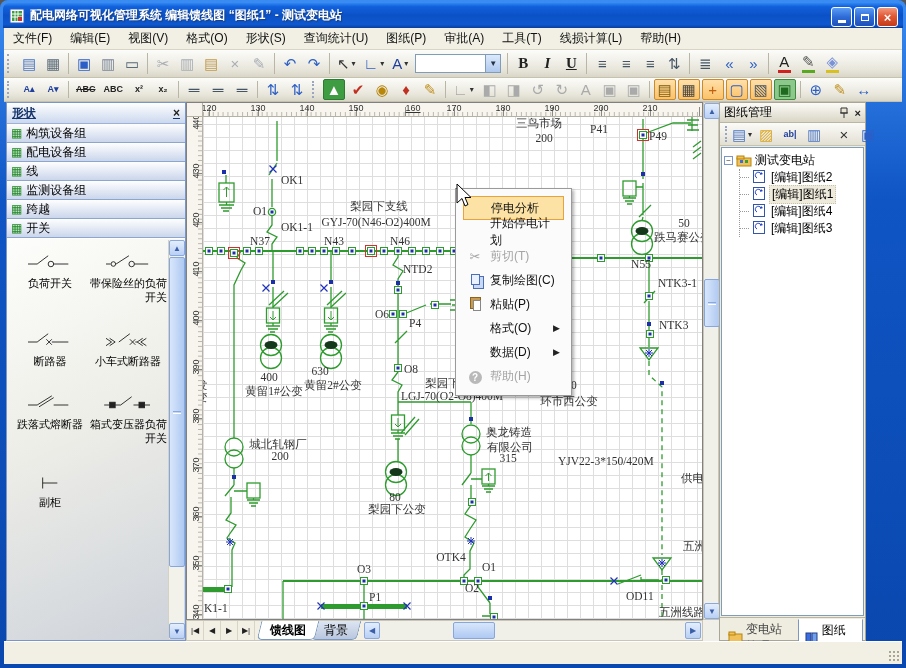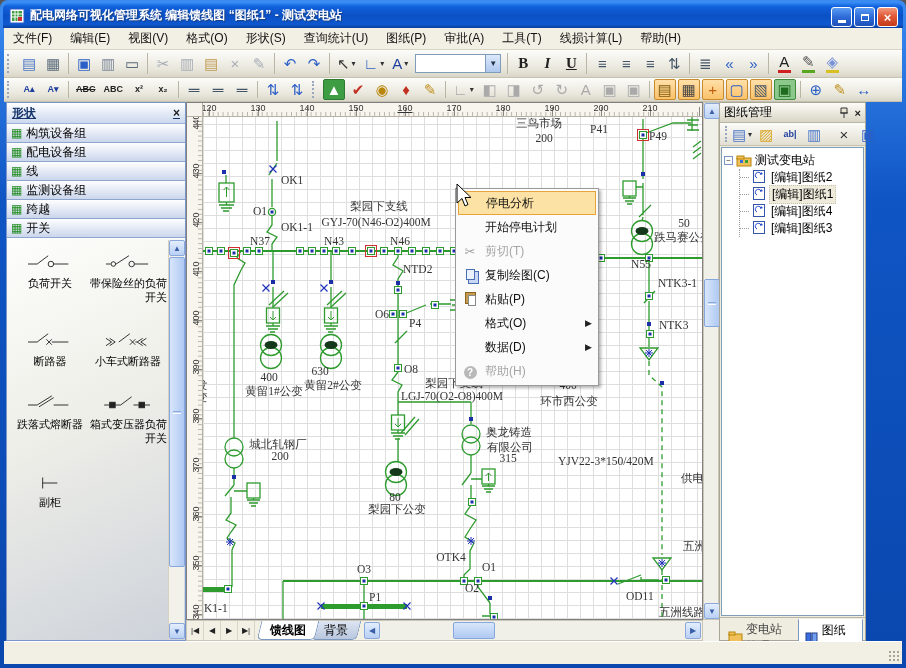--- a/index.html
+++ b/index.html
@@ -107,22 +107,22 @@
   .tkid .lbl{padding:0 2px;}
   .tkid .lbl.sel{background:#EFEBDC;border:1px dotted #C8C2A8;}
   #rp-tabs{height:23px;display:flex;align-items:flex-start;gap:2px;background:#EFEDE0;padding:1px 2px;border-top:1px solid #B9B6A6;}
   .rtab{display:flex;align-items:center;gap:3px;font-size:12px;padding:2px 6px;color:#444;}
   .rtab.active{background:#fff;border:1px solid #7A99C0;border-top:1px solid #fff;border-radius:0 0 3px 3px;color:#000;}
   
   #statusbar{position:absolute;left:4px;top:641px;width:898px;height:23px;background:#F2F0E4;border-top:1px solid #fff;}
   #grip{position:absolute;right:2px;bottom:2px;width:12px;height:12px;
     background-image:radial-gradient(circle at 2px 2px,#A8A595 1.2px,transparent 1.3px);background-size:4px 4px;}
   
-  #ctxmenu{position:absolute;left:455px;top:188px;width:144px;background:#FBFBFB;border:1px solid #9A9A9A;
-    box-shadow:2px 2px 3px rgba(0,0,0,.3);padding:2px;z-index:50;font-size:12px;}
+  #ctxmenu{position:absolute;left:455px;top:188px;width:117px;background:#FBFBFB;border:1px solid #9A9A9A;
+    box-shadow:2px 2px 3px rgba(0,0,0,.3);padding:7px;z-index:50;font-size:12px;}
   .cmi{height:24px;display:flex;align-items:center;gap:5px;padding:0 4px 0 2px;color:#111;position:relative;}
   .cmi .cic{width:20px;text-align:center;font-size:13px;flex:0 0 20px;}
   .cmi.hl{background:#FCE3A5;border:1px solid #E8A33D;}
   .cmi.dis{color:#A5A5A5;}
   .cmi .sub{margin-left:auto;font-size:9px;color:#222;}
   .ic-copy{display:inline-block;width:9px;height:11px;background:#EAF2FF;border:1px solid #4A6FB5;box-shadow:3px 3px 0 #C8D8F5,3px 3px 0 1px #4A6FB5;}
   .ic-paste{display:inline-block;width:11px;height:12px;background:#C89B50;border:1px solid #8A6520;position:relative;}
   .ic-paste:after{content:"";position:absolute;left:2px;top:2px;width:6px;height:9px;background:#fff;border:1px solid #888;}
   .ic-help{display:inline-block;width:13px;height:13px;border-radius:50%;background:#B9B9B9;color:#fff;font-size:10px;font-weight:bold;line-height:13px;text-align:center;}
   #cursor{position:absolute;left:456px;top:183px;z-index:60;}
@@ -607,21 +607,21 @@
       </div>
   </div>
 
   <div id="canvas">
     <div id="ruler-corner"></div>
     <div id="ruler-top">
         <span class="rtnum" style="left: 6px;">120</span>
         <span class="rtnum" style="left: 55px;">130</span>
         <span class="rtnum" style="left: 104px;">140</span>
         <span class="rtnum" style="left: 153px;">150</span>
-        <span class="rtnum" style="left: 202px; text-decoration: underline;">160</span>
+        <span class="rtnum" style="left: 210px; text-decoration: underline;">160</span>
         <span class="rtnum" style="left: 251px;">170</span>
         <span class="rtnum" style="left: 300px;">180</span>
         <span class="rtnum" style="left: 349px;">190</span>
         <span class="rtnum" style="left: 398px;">200</span>
         <span class="rtnum" style="left: 447px;">210</span>
       </div>
     <div id="ruler-left">
         <span class="rlnum" style="top: 0px;">440</span>
         <span class="rlnum" style="top: 49px;">430</span>
         <span class="rlnum" style="top: 98px;">420</span>

